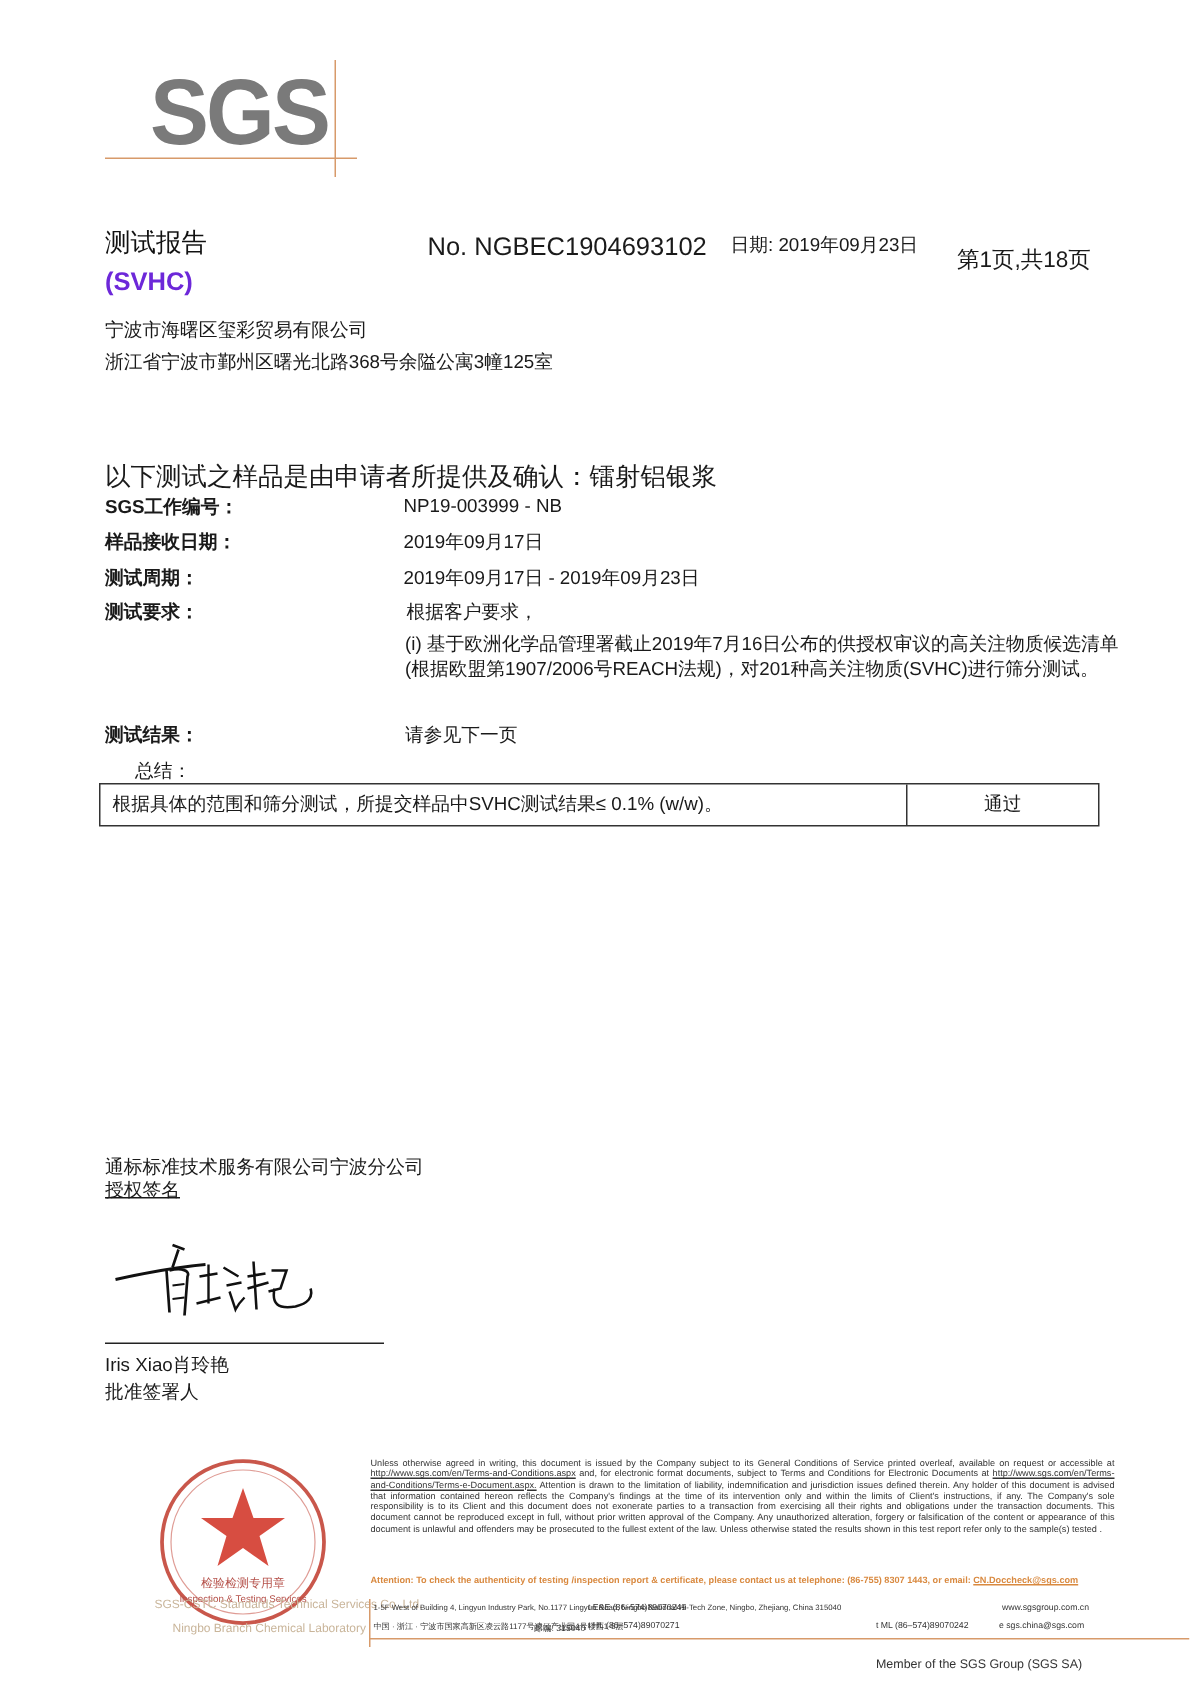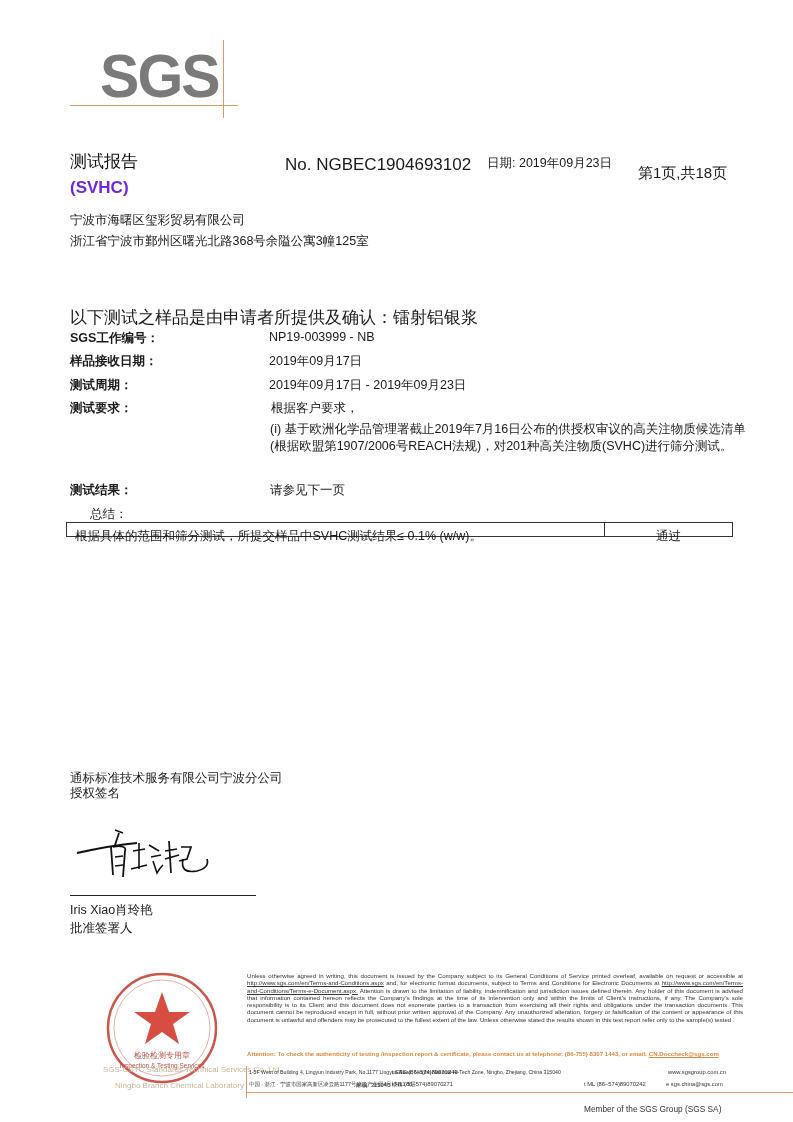--- a/index.html
+++ b/index.html
@@ -23,26 +23,26 @@
   .client-name { left: 70px; top: 212px; font-size: 12.5px; }
   .client-addr { left: 70px; top: 233px; font-size: 12.5px; }
 
   .sample-intro { left: 70px; top: 306px; font-size: 17px; }
 
   .row-label { left: 70px; font-size: 12.5px; font-weight: bold; }
   .row-value { left: 269px; font-size: 12.5px; }
   .req-text { left: 270px; top: 421px; width: 485px; font-size: 12.5px; line-height: 17px; }
 
   .summary-label { left: 70px; top: 506px; font-size: 12.5px; margin-left: 20px; }
-  .summary-table { left: 66px; top: 522px; width: 667px; height: 15px; border: 1px solid #333; display: flex; }
+  .summary-table { left: 66px; top: 522px; width: 667px; height: 29px; border: 1px solid #333; display: flex; }
   .summary-table .cell-text { flex: 0 0 538px; border-right: 1px solid #333; padding-left: 8px; font-size: 12.5px; line-height: 27px; }
   .summary-table .cell-result { flex: 1; text-align: center; font-size: 12.5px; line-height: 27px; }
 
   .sign-company { left: 70px; top: 770px; font-size: 12.5px; }
-  .sign-auth { left: 70px; top: 785px; font-size: 12.5px; }
+  .sign-auth { left: 70px; top: 785px; font-size: 12.5px; text-decoration: underline; }
   .signature { left: 75px; top: 825px; width: 140px; height: 60px; }
   .sign-line { left: 70px; top: 895px; width: 186px; height: 1px; background: #222; }
   .signer-name { left: 70px; top: 902px; font-size: 12.5px; }
   .signer-title { left: 70px; top: 920px; font-size: 12.5px; }
 
   
   .stamp { left: 100px; top: 968px; width: 130px; height: 130px; }
   .stamp-caption1 { left: 103px; top: 1065px; font-size: 8px; color: #c9b59a; }
   .stamp-caption2 { left: 103px; top: 1081px; font-size: 8px; color: #c9b59a; padding-left: 12px; }
   .disclaimer { left: 247px; top: 972px; width: 496px; font-size: 6.1px; line-height: 7.3px; text-align: justify; color: #333; }

